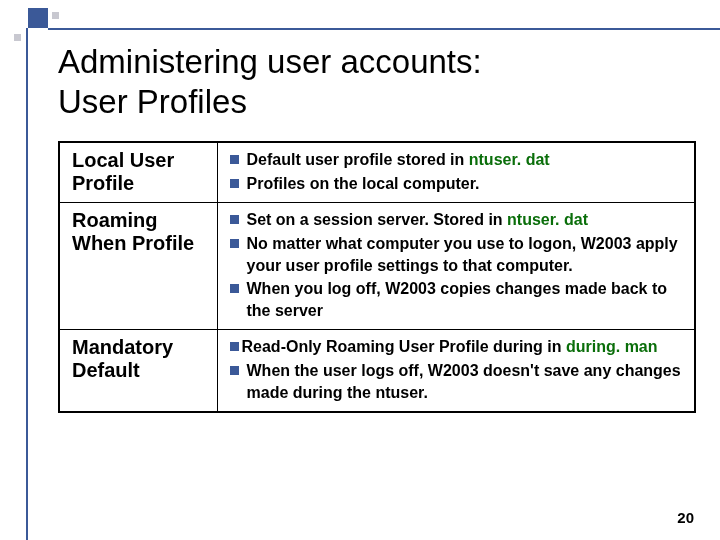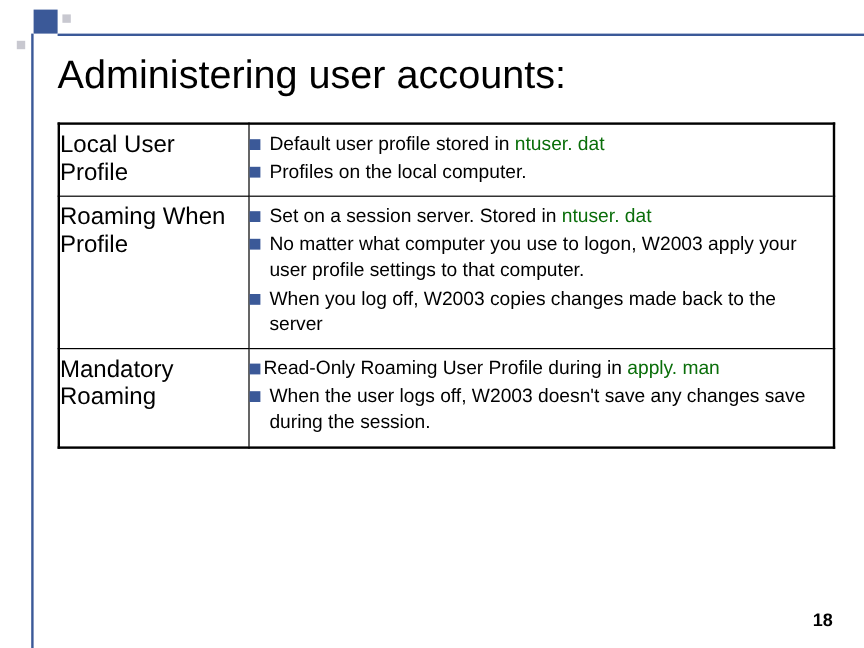--- a/index.html
+++ b/index.html
@@ -54,38 +54,39 @@
     position: absolute;
     top: 28px;
     left: 26px;
     width: 2px;
     height: 512px;
     background: #3b5998;
   }
   .slide-content {
     position: absolute;
     top: 42px;
-    left: 48px;
+    left: 58px;
     right: 24px;
   }
   .title {
     font-size: 33px;
     color: #000;
     line-height: 1.2;
     margin-bottom: 20px;
   }
   .profile-table {
     width: 100%;
     border-collapse: collapse;
     border: 2px solid #000;
   }
   .profile-table td {
     border: 1.5px solid #000;
-    padding: 6px 0;
+    padding: 6px 12px;
     vertical-align: top;
+    font-weight: bold;
   }
   .profile-table td.label-cell {
     width: 158px;
     font-size: 20px;
     color: #000;
   }
   .profile-table td.content-cell {
     font-size: 16px;
     color: #000;
     line-height: 1.35;
@@ -127,20 +128,21 @@
   <div class="big-square"></div>
   <div class="small-square-1"></div>
   <div class="hline"></div>
   <div class="small-square-2"></div>
   <div class="vline"></div>
 </div>
 
 <div class="slide-content">
   <div class="title">
     <span>Administering user accounts:</span><br>
+    <span>User Profiles</span>
   </div>
 
   <table class="profile-table">
     <tbody>
         <tr>
       <td class="label-cell">Local User Profile</td>
       <td class="content-cell">
         <div class="bullet-line">
           <span class="sq"></span>
           <span class="txt"><span>Default user profile stored in </span><span class="file-name">ntuser. dat</span><span></span></span>
@@ -162,29 +164,29 @@
           <span class="sq"></span>
           <span class="txt"><span>No matter what computer you use to logon, W2003 apply your user profile settings to that computer.</span></span>
         </div>
         <div class="bullet-line">
           <span class="sq"></span>
           <span class="txt"><span>When you log off, W2003 copies changes made back to the server</span></span>
         </div>
       </td>
     </tr>
     <tr>
-      <td class="label-cell">Mandatory Roaming</td>
+      <td class="label-cell">Mandatory Default</td>
       <td class="content-cell">
         <div class="bullet-line">
           <span class="sq" style="margin-right:3px"></span>
-          <span class="txt"><span>Read-Only Roaming User Profile during in </span><span class="file-name">apply. man</span></span>
+          <span class="txt"><span>Read-Only Roaming User Profile during in </span><span class="file-name">during. man</span></span>
         </div>
         <div class="bullet-line">
           <span class="sq"></span>
-          <span class="txt"><span>When the user logs off, W2003 doesn't save any changes save during the session.</span></span>
+          <span class="txt"><span>When the user logs off, W2003 doesn't save any changes made during the ntuser.</span></span>
         </div>
       </td>
     </tr>
   </tbody>
     </table>
 </div>
 
-<div class="page-number">18</div>
+<div class="page-number">20</div>
 
 </body></html>

